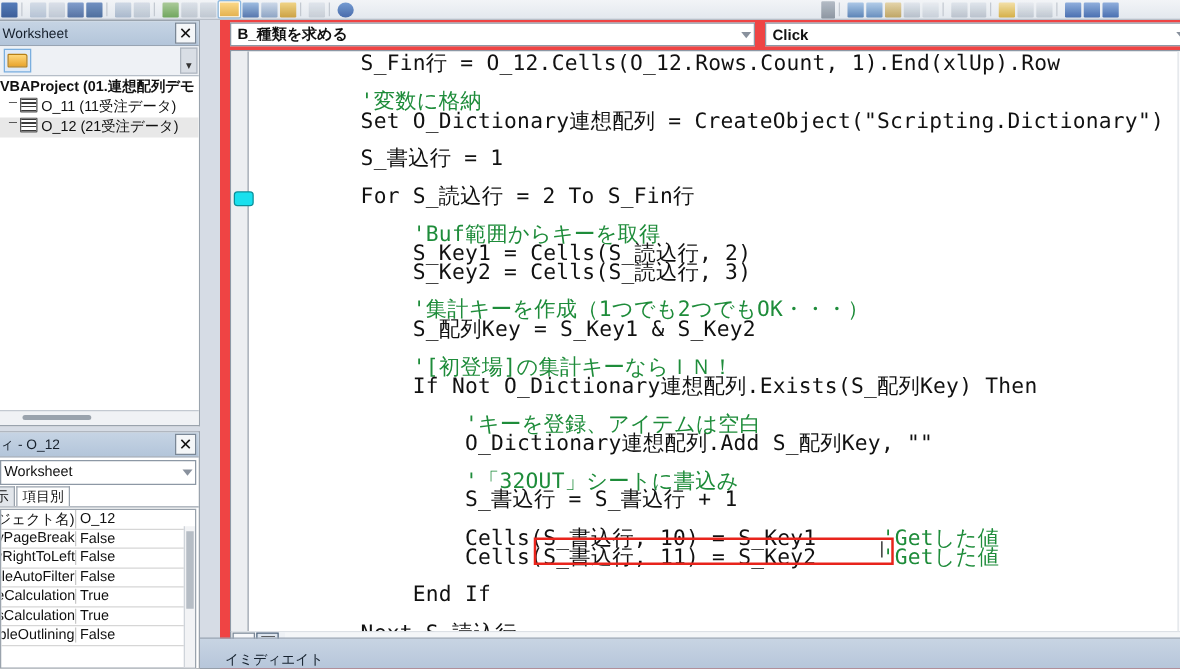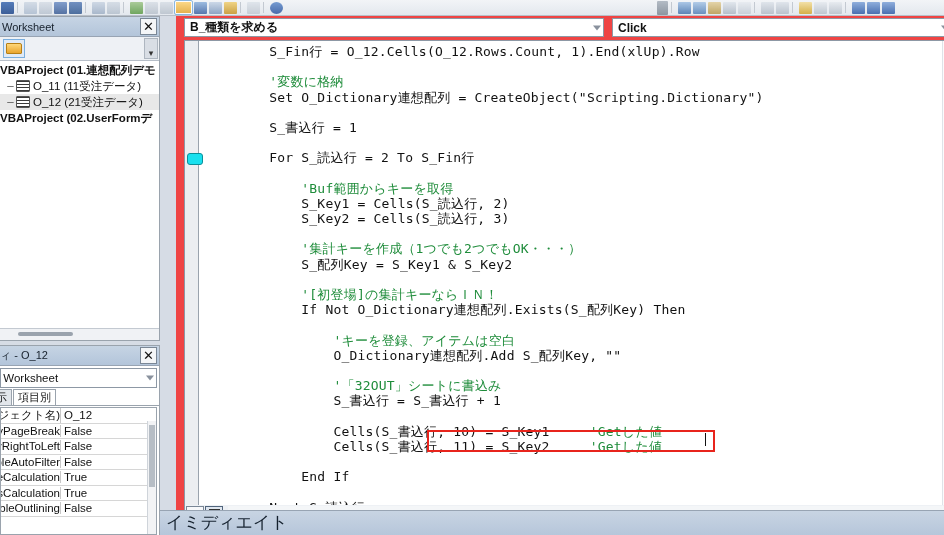--- a/index.html
+++ b/index.html
@@ -100,21 +100,21 @@
     display:flex; align-items:flex-end; justify-content:center;
     font-size: 9px; color:#333;
   }
   .tree {
     flex: 1; overflow: hidden;
     background: #fff;
     padding-top: 1px;
     font-size: 11.5px; color: #111;
   }
   .tree-row {
-    height: 16px; display: flex; align-items: center;
+    height: 16px; display: flex; align-items: flex-start;
     white-space: nowrap; overflow: hidden;
     padding-left: 0px;
   }
   .tree-row.sel { background: #e8e8e8; }
   .tree-row.bold { font-weight: bold; }
   .tw-0 { padding-left: 0px; }
   .tw-1 { padding-left: 12px; }
   .tw-2 { padding-left: 6px; }
   .tree-ico {
     width: 14px; height: 12px; margin-right: 3px; flex: none;
@@ -274,21 +274,21 @@
     position: absolute; left: 2px; top: 112px;
     width: 16px; height: 12px;
     background: #19e0ee;
     border: 1px solid #0a8f99;
     border-radius: 3px;
   }
   .code-text {
     position: absolute; left: 20px; top: 3px;
     right: 10px; bottom: 0;
     font-family: "DejaVu Sans Mono", "Liberation Mono", monospace;
-    font-size: 13px;
+    font-size: 17px;
     line-height: 15.2px;
     white-space: pre;
     color: #22229c;
     letter-spacing: .2px;
   }
   .ln { height: 15.2px; }
   .c-plain { color: #111111; }
   .c-com { color: #1e8c3a; }
   .code-vscroll {
     position: absolute; right: 0; top: 0;
@@ -348,23 +348,23 @@
     position: absolute; left: 18px; top: 6px;
     width: 75px; height: 3px;
     background: #97a0aa;
   }
 
   .imm-bar {
     position: absolute; left: 160px; top: 510px;
     width: 784px; height: 25px;
     background: linear-gradient(#c8d4e3, #b6c6da);
     border-top: 1px solid #98a4b3;
-    display: flex; align-items: flex-start;
-    padding-left: 6px;
-    font-size: 17px; color: #14202d;
+    display: flex; align-items: flex-end;
+    padding-left: 20px;
+    font-size: 11px; color: #14202d;
   }
 </style>
 </head>
 <body>
 
 <div id="app">
 
   <div class="toolbar">
     <div class="tb-ico" style="background:linear-gradient(#3a68b0,#20478a);"></div>
     <div class="tb-sep"></div>
@@ -428,23 +428,20 @@
       <div class="tree-row tw-2">
         <span class="tree-expander">─</span>
         <span class="tree-ico ico-sheet"></span>
         <span>O_11 (11受注データ)</span>
       </div>
       <div class="tree-row sel tw-2">
         <span class="tree-expander">─</span>
         <span class="tree-ico ico-sheet"></span>
         <span>O_12 (21受注データ)</span>
       </div>
-      <div class="tree-row bold tw-0">
-        <span>VBAProject (02.UserFormデ</span>
-      </div>
     </div>
     <div class="proj-scroll">
       <div class="thumb"></div>
     </div>
   </div>
 
   <div class="prop-panel">
     <div class="panel-title">
       <span style="margin-left:-47px;">プロパティ - O_12</span>
       <span class="close-x">✕</span>

